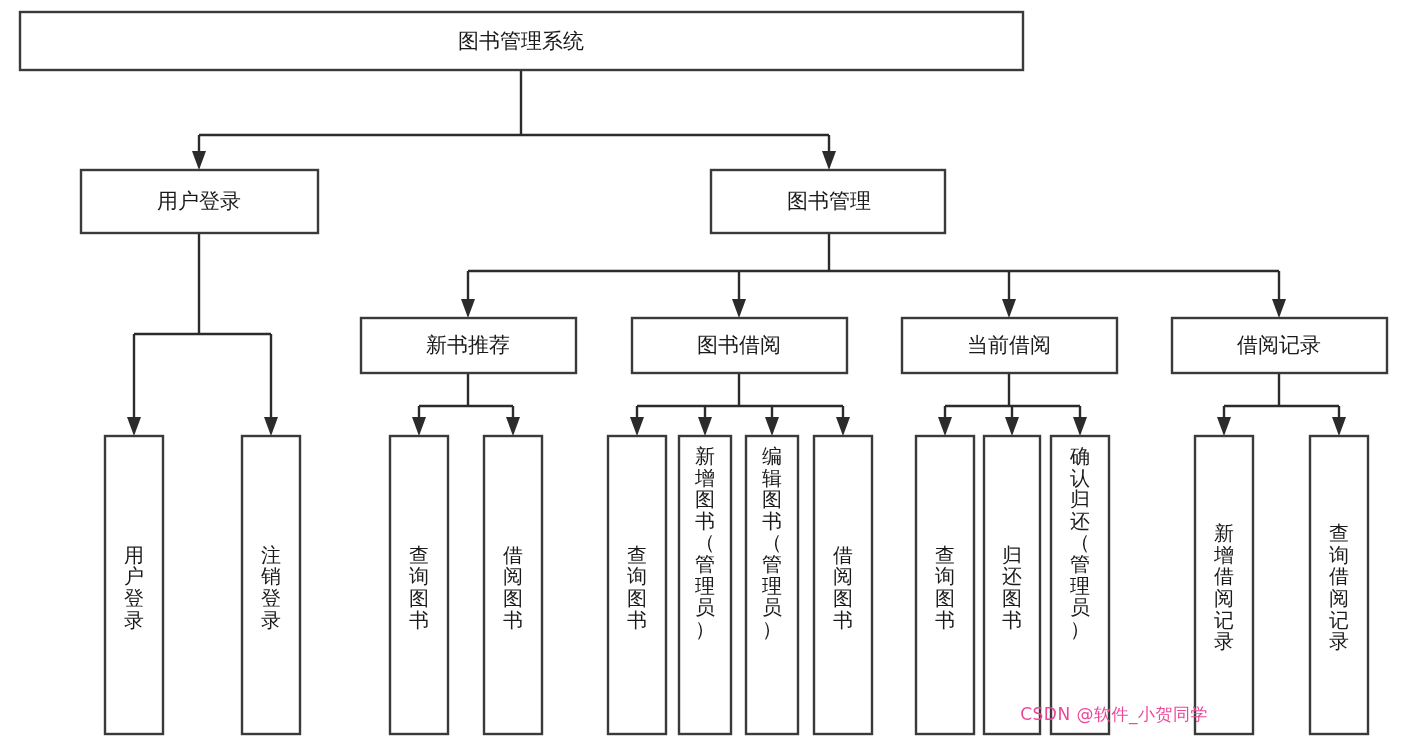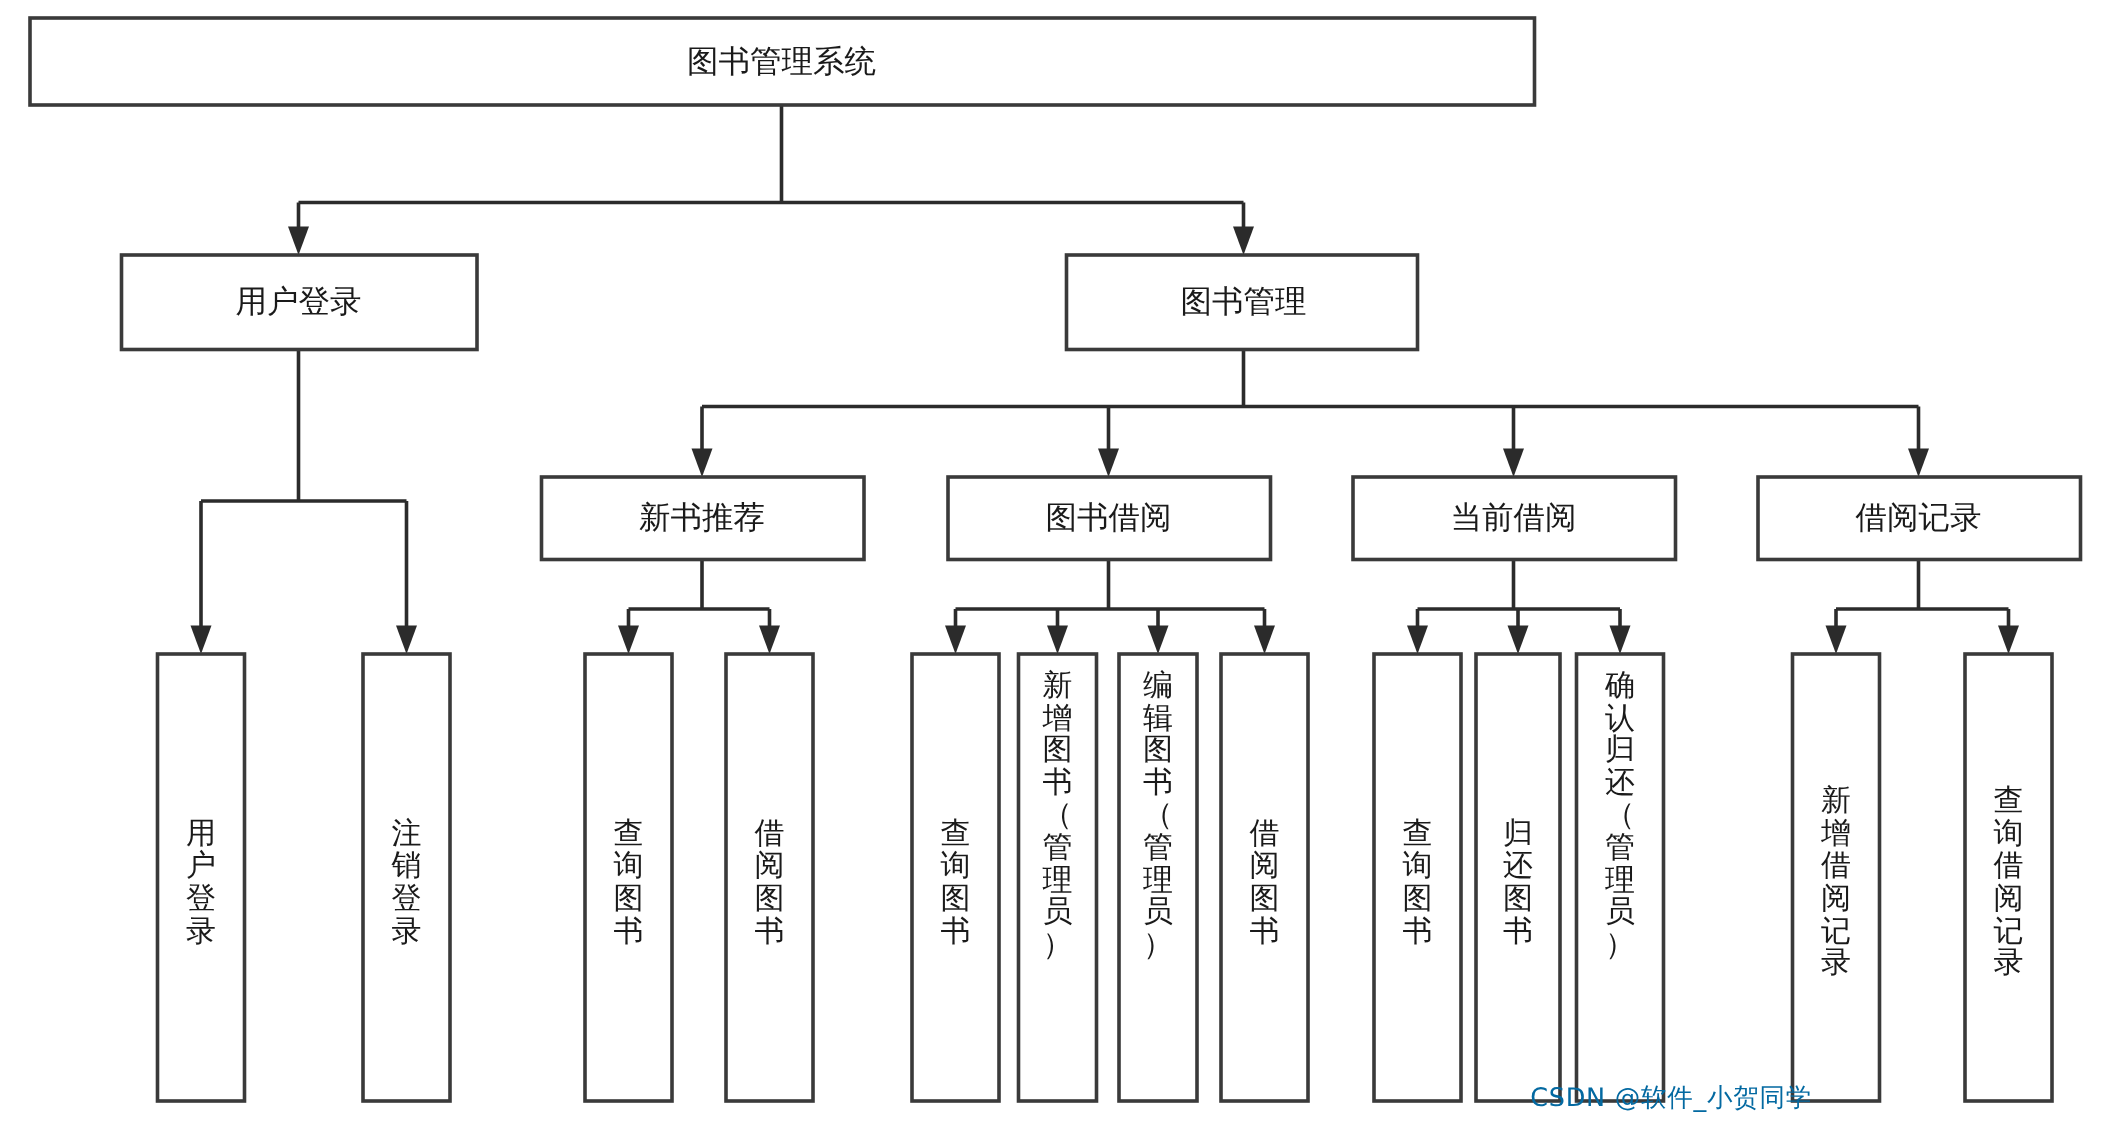--- a/index.html
+++ b/index.html
@@ -63,24 +63,24 @@
     box-sizing: border-box;
     pointer-events: none;
     white-space: pre;
   }
   .vlabel span {
     display: block;
   }
   .watermark {
     position: absolute;
     right: 8px;
-    bottom: 4px;
+    bottom: 21px;
     font-family: "DejaVu Sans", "Liberation Sans", sans-serif;
     font-size: 17px;
-    color: #0369a1;
+    color: #ec4899;
     letter-spacing: 0.5px;
     white-space: nowrap;
   }
 </style>
 </head>
 <body>
 
 <div id="diagram-root">
 
   <svg class="diagram-canvas" viewBox="0 0 1405 747" xmlns="http://www.w3.org/2000/svg">

